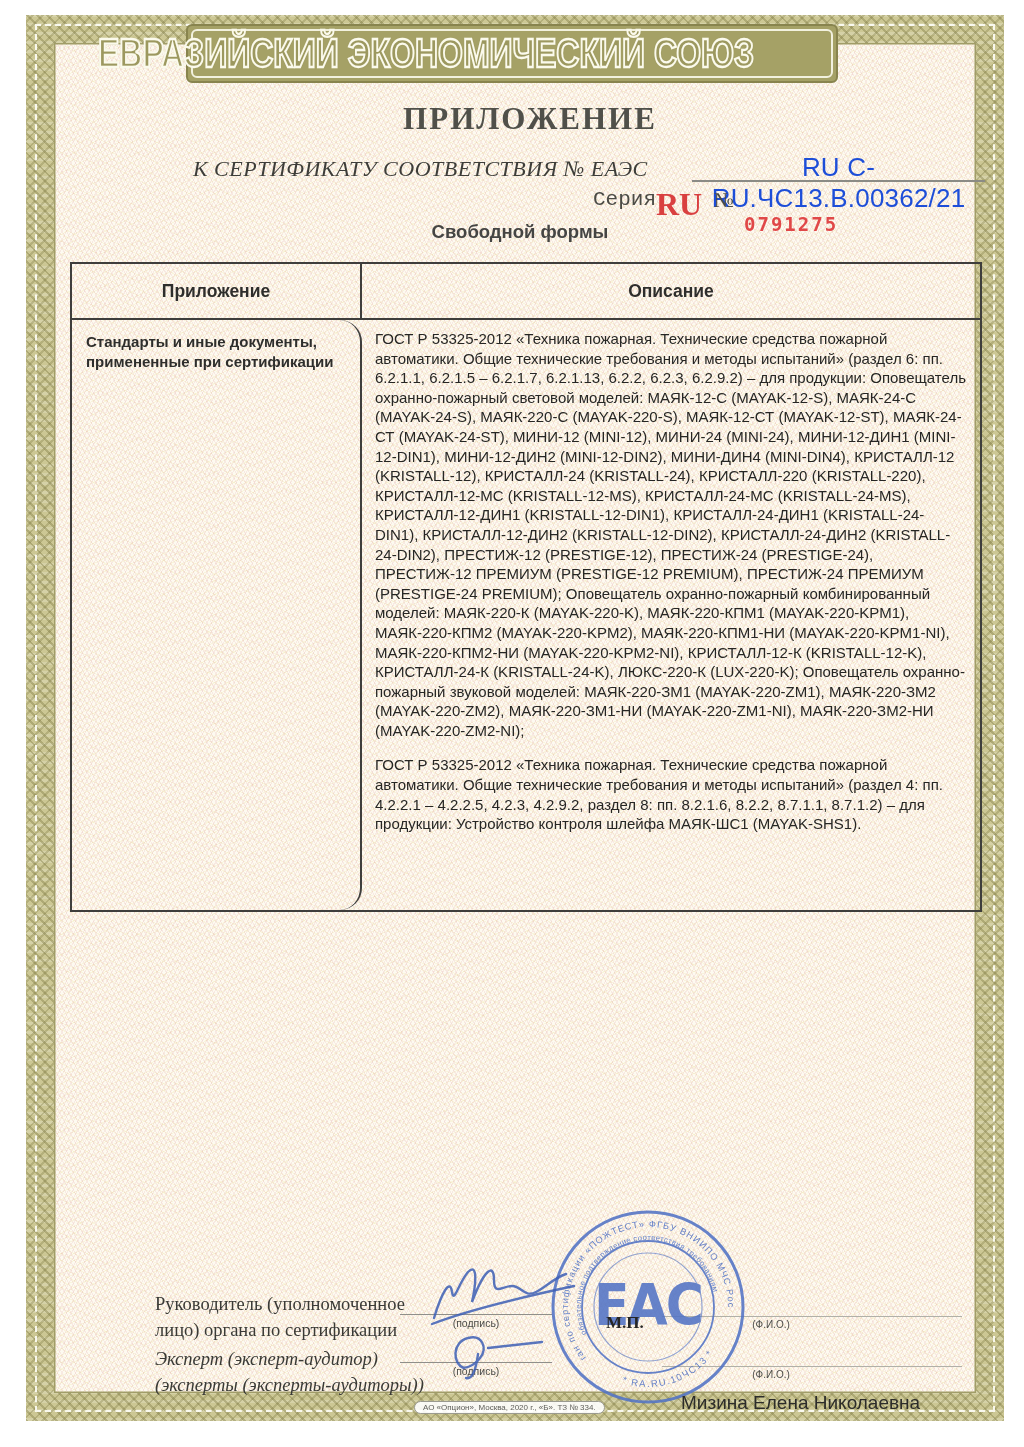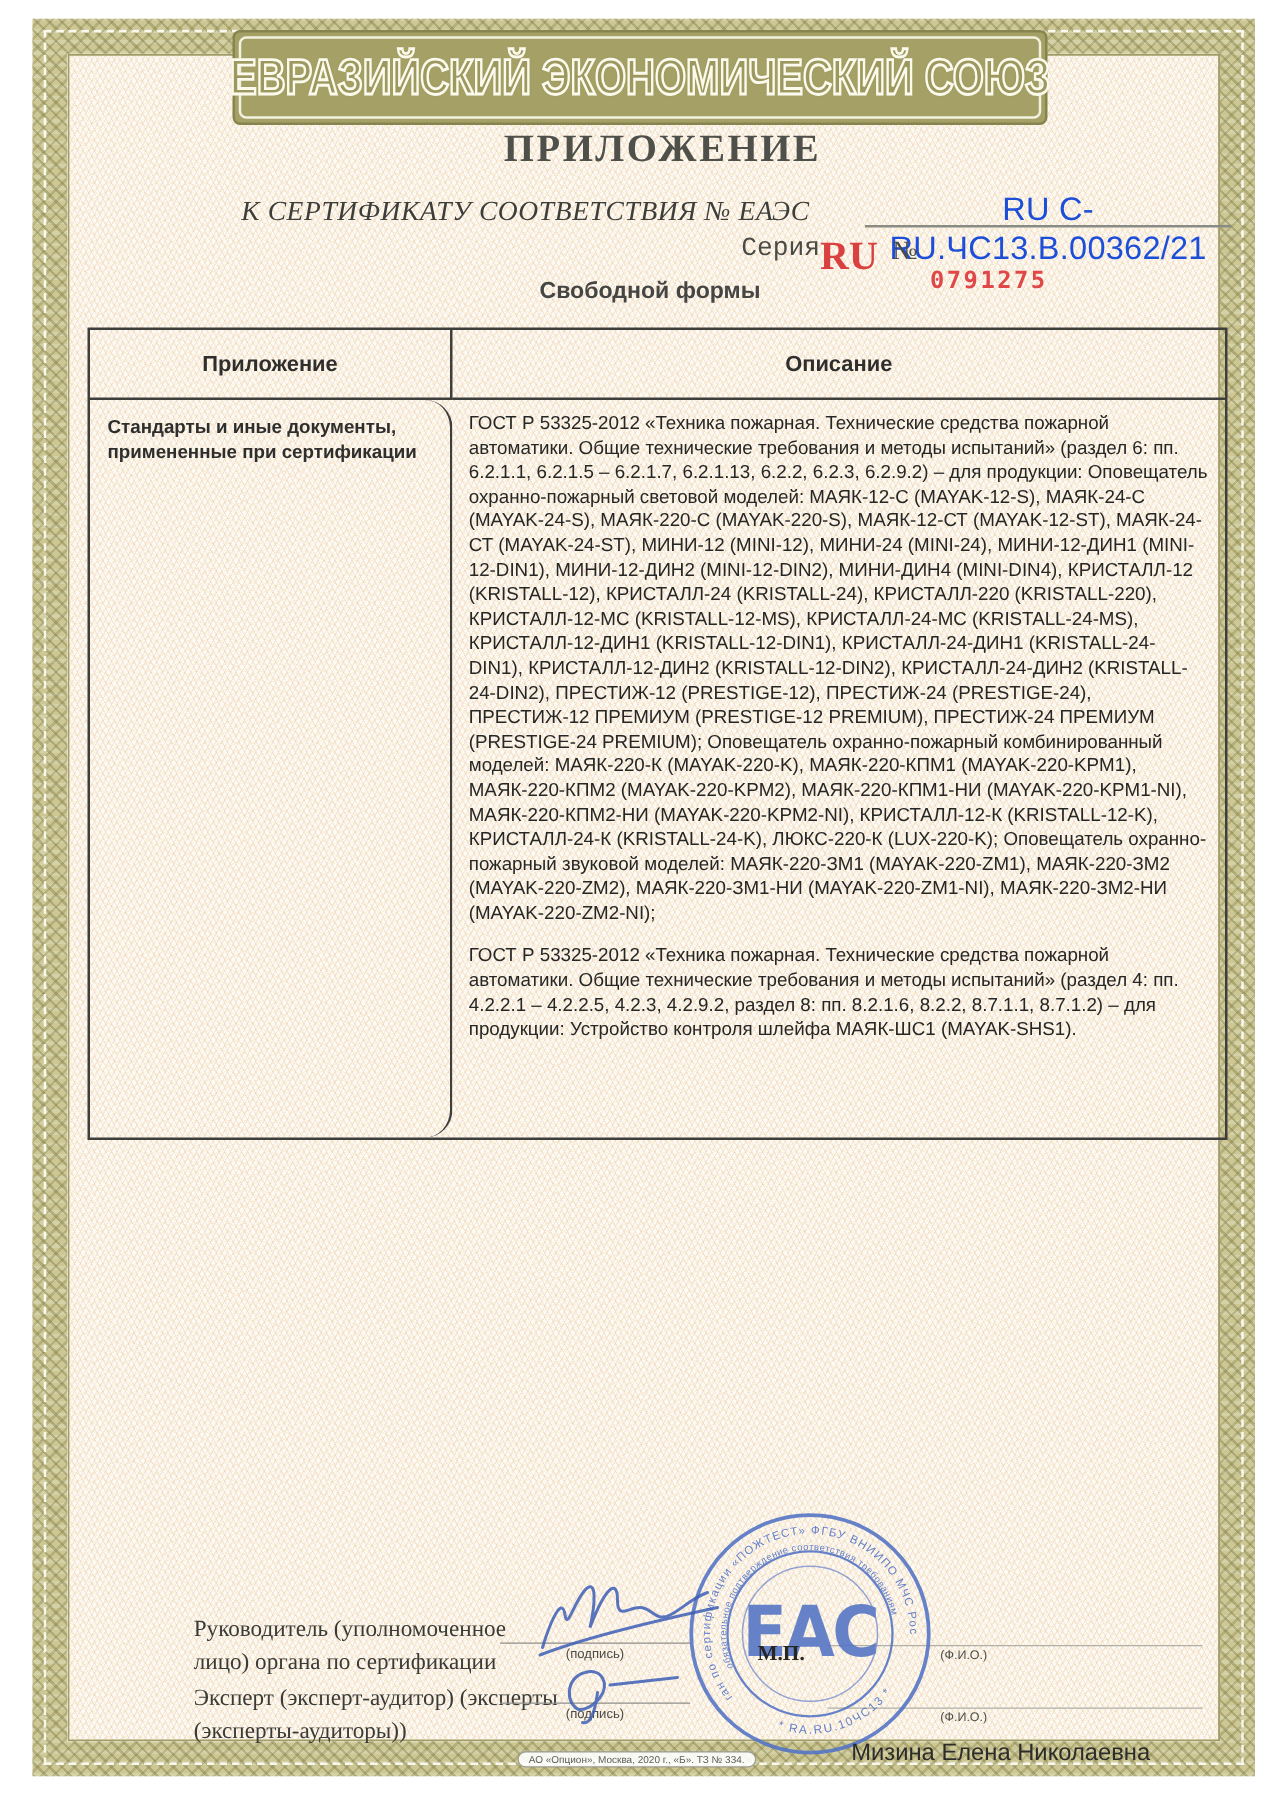--- a/index.html
+++ b/index.html
@@ -25,23 +25,23 @@
     box-shadow: inset 0 0 0 1.5px #a19d68;
     background:
       repeating-linear-gradient(62deg, rgba(226,167,167,0.20) 0 1px, rgba(0,0,0,0) 1px 4px),
       repeating-linear-gradient(-62deg, rgba(226,167,167,0.20) 0 1px, rgba(0,0,0,0) 1px 4px),
       repeating-linear-gradient(28deg, rgba(236,222,150,0.22) 0 1px, rgba(0,0,0,0) 1px 6px),
       repeating-linear-gradient(-28deg, rgba(234,220,148,0.22) 0 1px, rgba(0,0,0,0) 1px 6px),
       #fdfaf0;
   }
   
   .banner {
-    position:absolute; left:186px; top:24px; width:652px; height:76px;
+    position:absolute; left:186px; top:24px; width:652px; height:59px;
     background:#a5a166; border:2px solid #88844e; border-radius:6px;
-    display:flex; align-items:center; justify-content:center; z-index:3;
+    display:flex; align-items:center; justify-content:flex-end; z-index:3;
   }
   .banner::before {
     content:""; position:absolute; inset:3px; border:2px solid #f2f1de; border-radius:6px;
   }
   .banner-text {
     font-family:"Liberation Sans", sans-serif; font-weight:800; font-size:40px;
     letter-spacing:0px; white-space:nowrap; transform:scaleX(0.80);
     color:#9c985f; -webkit-text-stroke:2.3px #fbfaec;
     text-shadow:0 0 2px rgba(90,87,40,0.55);
   }
@@ -76,21 +76,21 @@
     border:2px solid #3e3e3c; z-index:2;
   }
   .th { display:flex; align-items:center; justify-content:center; font-weight:700; font-size:17.5px; color:#2e2e2c; border-bottom:2px solid #3e3e3c; }
   .th1 { border-right:2px solid #3e3e3c; }
   .td1 { border-right:2px solid #3e3e3c; padding:12px 14px; font-weight:700; font-size:15px; line-height:20px; color:#2e2e2c;border-radius:22px; }
   .td2 { padding:9px 14px 8px 13px; font-size:15px; line-height:19.6px; color:#262624; }
   .td2 p { margin:0 0 15px 0; }
   
   .sig-label { position:absolute; font-family:"Liberation Serif", serif; font-size:18.5px; line-height:26px; color:#3a3a36; z-index:2; width:280px; }
   .sig-label.l1 { left:155px; top:1291px; }
-  .sig-label.l2 { left:155px; top:1346px; width:300px; }
+  .sig-label.l2 { left:155px; top:1346px; width:300px;font-style:italic; }
   .sig-line { position:absolute; left:400px; width:152px; border-bottom:1.2px solid #8f8f8a; z-index:2; }
   .sig-line.s1 { top:1314px; }
   .sig-line.s2 { top:1362px; }
   .sig-caption { position:absolute; left:400px; width:152px; text-align:center; font-size:10.5px; color:#4c4c48; z-index:2; }
   .sig-caption.c1 { top:1317px; }
   .sig-caption.c2 { top:1365px; }
   .sig-name { position:absolute; left:681px; font-size:19px; color:#2c2c2a; white-space:nowrap; z-index:4; }
   .sig-name.n1 { top:1368px;margin-top:24px; }
   .sig-name.n2 { top:1344px; }
   .name-line { position:absolute; left:662px; width:300px; border-bottom:1px solid #b0b0a8; z-index:2; }

